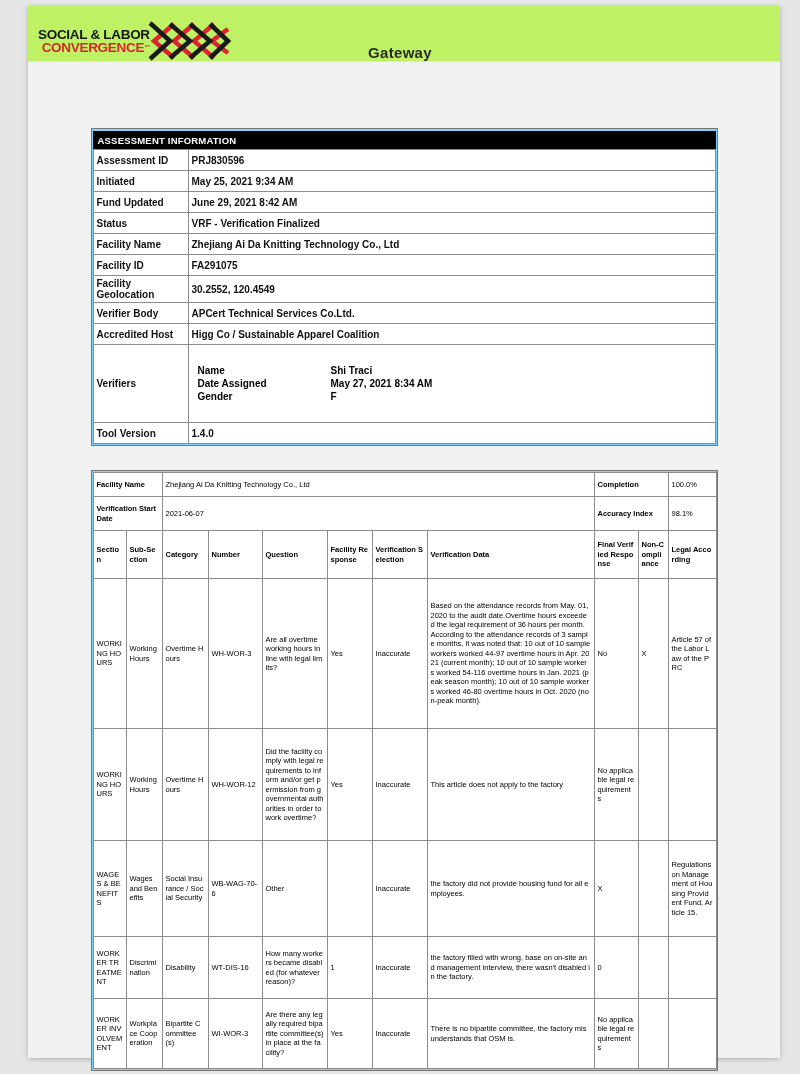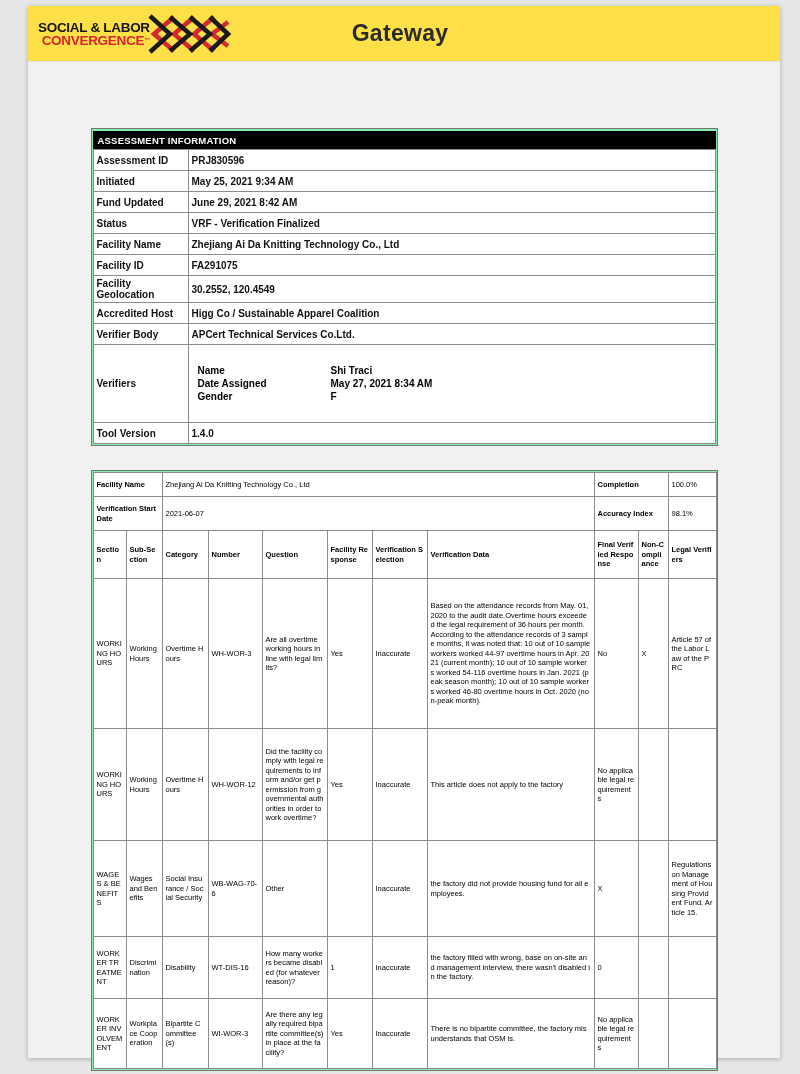--- a/index.html
+++ b/index.html
@@ -10,39 +10,39 @@
     position:relative;
     overflow:hidden;
   }
   .paper {
     position:absolute; left:28px; top:6px;
     width:752px; height:1052px;
     background:#f1f1f1;
     box-shadow:0 1px 5px rgba(0,0,0,0.25);
   }
   .topbar {
-    background:#fde047; height:56px;
+    background:#bef264; height:56px;
     border-bottom:1px solid #e2e2e2;
-    display:flex; align-items:center;
+    display:flex; align-items:flex-end;
     position:relative;
   }
   .logo { display:flex; align-items:center; margin-left:10px; }
   .logo-text { text-align:right; line-height:13px; letter-spacing:-0.3px; }
   .logo-l1 { font-weight:bold; font-size:13.5px; color:#151515; white-space:nowrap; }
   .logo-l2 { font-weight:bold; font-size:13.5px; color:#d7272e; white-space:nowrap; }
   .logo-tm { font-size:6px; vertical-align:top; }
   .weave { margin-left:-4px; }
   .gateway {
     position:absolute; left:0; right:8px; text-align:center;
-    font-size:23px; font-weight:bold; color:#2b2b2b; letter-spacing:0.3px;
+    font-size:15px; font-weight:bold; color:#2b2b2b; letter-spacing:0.3px;
   }
   .content { padding:66px 0 0 0; }
   .sect {
     width:627px; margin:0 auto;
-    border:1px solid #757575; background:#86efac; padding:1px;
+    border:1px solid #757575; background:#7dd3fc; padding:1px;
   }
   .sect + .sect { margin-top:24px; }
   .bar {
     background:#000; color:#fff;
     font-size:9.5px; font-weight:bold; letter-spacing:0.2px;
     padding:4px 5px 3px 5px; margin-top:1px; height:18px;
   }
   table { border-collapse:collapse; table-layout:fixed; width:623px; }
   td, th { border:1px solid #8c8c8c; background:#fff; vertical-align:middle;
            padding:2px 3px; text-align:left; }
@@ -122,26 +122,26 @@
             </tr>
           <tr>
               <td class="lbl">Facility ID</td>
               <td class="val">FA291075</td>
             </tr>
           <tr>
               <td class="lbl">Facility Geolocation</td>
               <td class="val">30.2552, 120.4549</td>
             </tr>
           <tr>
+              <td class="lbl">Verifier Body</td>
+              <td class="val">APCert Technical Services Co.Ltd.</td>
+            </tr>
+          <tr>
               <td class="lbl">Accredited Host</td>
               <td class="val">Higg Co / Sustainable Apparel Coalition</td>
-            </tr>
-          <tr>
-              <td class="lbl">Verifier Body</td>
-              <td class="val">APCert Technical Services Co.Ltd.</td>
             </tr>
           <tr class="vrow">
             <td class="lbl">Verifiers</td>
             <td class="vcell">
               <div class="vfield">
                   <span class="flabel">Name</span>
                   <span class="fvalue">Shi Traci</span>
                 </div>
               <div class="vfield">
                   <span class="flabel">Date Assigned</span>
@@ -193,21 +193,21 @@
             <th>Section</th>
             <th>Sub-Section</th>
             <th>Category</th>
             <th>Number</th>
             <th>Question</th>
             <th>Facility Response</th>
             <th>Verification Selection</th>
             <th>Verification Data</th>
             <th>Final Verified Response</th>
             <th>Non-Compliance</th>
-            <th>Legal Verifiers</th>
+            <th>Legal According</th>
           </tr>
           <tr class="r1">
             <td>WORKING HOURS</td>
             <td>Working Hours</td>
             <td>Overtime Hours</td>
             <td>WH-WOR-3</td>
             <td>Are all overtime working hours in line with legal limits?</td>
             <td>Yes</td>
             <td>Inaccurate</td>
             <td>Based on the attendance records from May. 01, 2020 to the audit date.Overtime hours exceeded the legal requirement of 36 hours per month. According to the attendance records of 3 sample months, it was noted that: 10 out of 10 sample workers worked 44-97 overtime hours in Apr. 2021 (current month); 10 out of 10 sample workers worked 54-116 overtime hours in Jan. 2021 (peak season month); 10 out of 10 sample workers worked 46-80 overtime hours in Oct. 2020 (non-peak month).</td>

